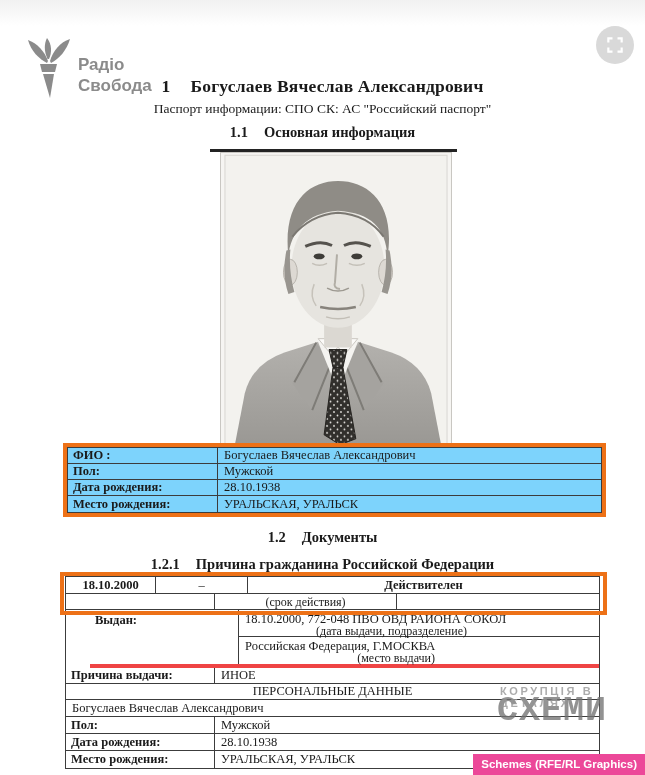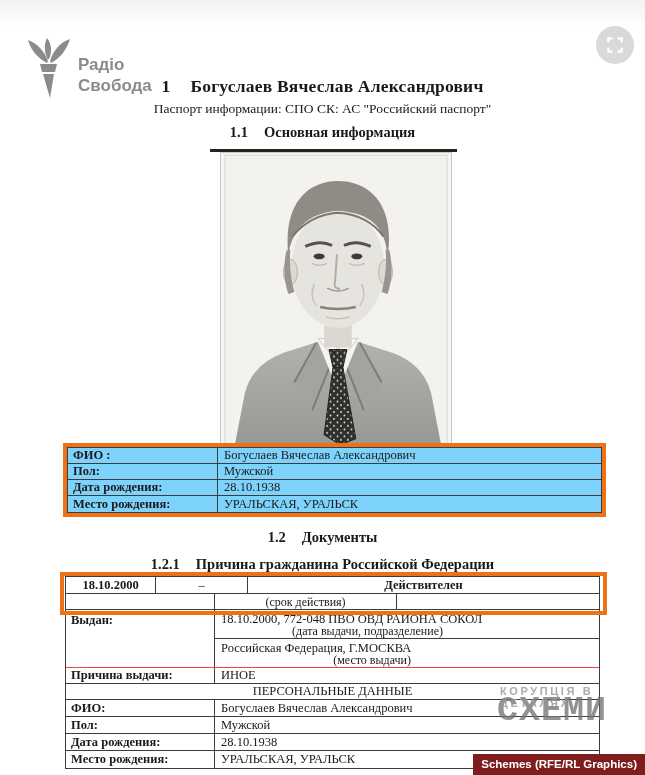--- a/index.html
+++ b/index.html
@@ -61,39 +61,39 @@
   .main-table .c2 { flex:1; }
 
   
   .ptable { position:absolute; left:65px; top:576px; width:535px;
     border:1px solid #3c3c3c; background:transparent; }
   .ptable .k1 { width:149px; } .ptable .k2 { width:90px; }
   .ptable .k3 { width:92px; }  .ptable .k4 { flex:1; }
   .center { justify-content:center; text-align:center; padding-left:0; }
   .hl-overlay { position:absolute; left:-6px; top:-5px; width:547px; height:43px;
     border:4px solid #ed7117; pointer-events:none; z-index:5; }
-  .issued-row { display:flex; border-bottom:1px solid #ef4444; height:58px; }
+  .issued-row { display:flex; border-bottom:4px solid #ef4444; height:58px;margin-left:24px; }
   .issued-label { width:149px; border-right:1px solid #3c3c3c;
     padding:3px 0 0 5px; font-weight:bold; font-size:12.5px; }
   .issued-vals { flex:1; display:flex; flex-direction:column; }
   .issued-sub { height:29px; padding:2px 0 0 6px; }
   .issued-sub.first { border-bottom:1px solid #3c3c3c; }
   .issued-sub .val { font-size:12.5px; line-height:14px; }
   .cap-issued { width:222px; text-align:right; }
   .cap-place  { width:190px; text-align:right; }
   .personal-row { justify-content:center; align-items:center; font-size:12.5px; }
 
   
   .wm-title { position:absolute; left:497px; top:691px; z-index:6;
     font-family:Liberation Mono, monospace; font-weight:bold;
     font-size:35px; letter-spacing:1px; color:rgba(115,115,115,.78); }
   .wm-sub { position:absolute; left:500px; top:685px; z-index:6;
     font-family:"Liberation Sans","DejaVu Sans",sans-serif; font-weight:bold;
     font-size:11px; letter-spacing:2.6px; color:rgba(150,150,150,.8); }
-  .credit { position:absolute; right:0; bottom:0; z-index:9; background:#7f1d1d;
+  .credit { position:absolute; right:0; bottom:0; z-index:9; background:#ec4899;
     color:#ffffff; font-family:"Liberation Sans","DejaVu Sans",sans-serif;
     font-weight:bold; font-size:11.5px; line-height:21px; padding:0 8px;text-align:center; }
 </style>
 </head>
 <body>
 
 <div class="top-fade"></div>
 
 <div class="logo">
   <svg class="logo-icon" viewBox="0 0 46 62">
@@ -231,21 +231,20 @@
         <div class="caption cap-place">(место выдачи)</div>
       </div>
     </div>
   </div>
   <div class="row r16">
     <div class="k1 cell-label vc br">Причина выдачи:</div>
     <div class="k4 cell-value vc">ИНОЕ</div>
   </div>
   <div class="row r16 personal-row">ПЕРСОНАЛЬНЫЕ ДАННЫЕ</div>
   <div class="row r17">
-    <div class="k1 cell-label vc br">ФИО:</div>
     <div class="k4 cell-value vc">Богуслаев Вячеслав Александрович</div>
   </div>
   <div class="row r17">
     <div class="k1 cell-label vc br">Пол:</div>
     <div class="k4 cell-value vc">Мужской</div>
   </div>
   <div class="row r17">
     <div class="k1 cell-label vc br">Дата рождения:</div>
     <div class="k4 cell-value vc">28.10.1938</div>
   </div>

